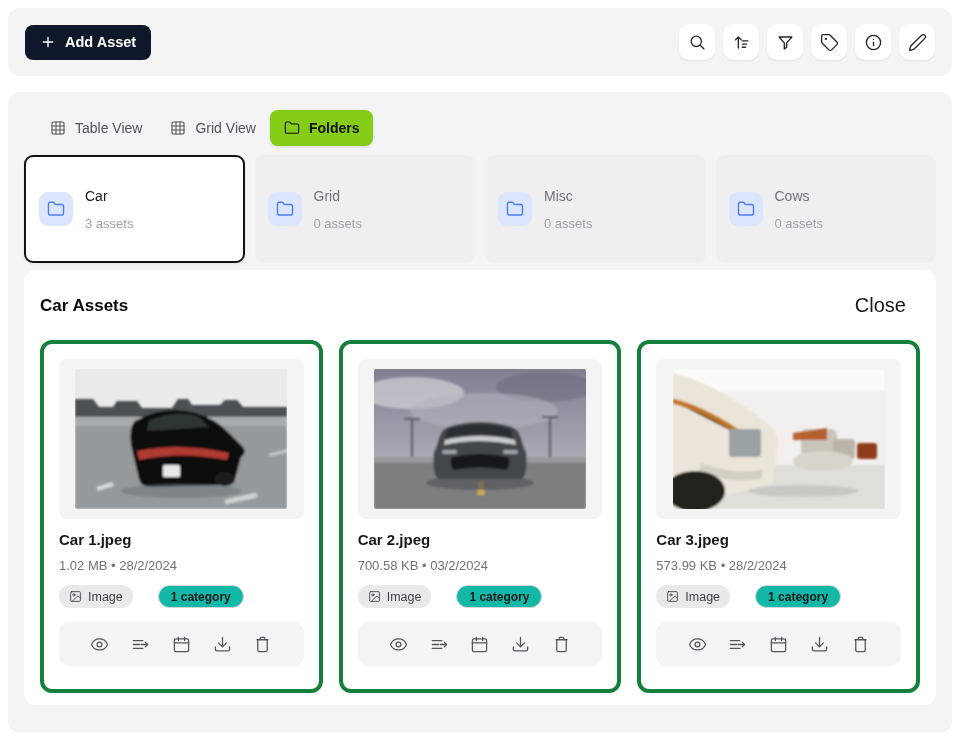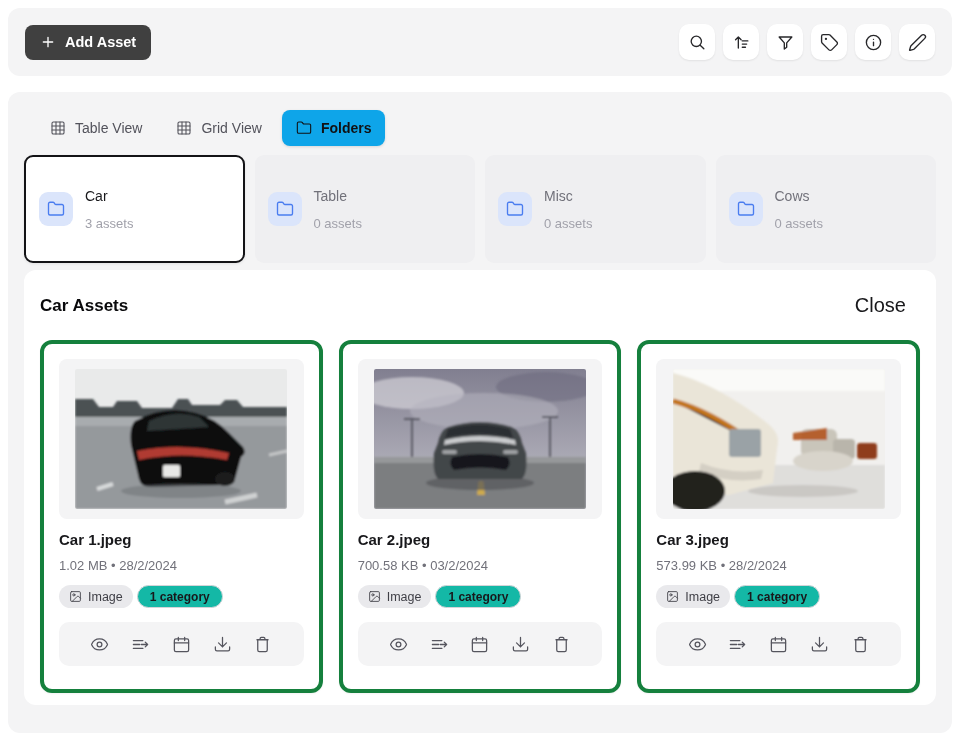--- a/index.html
+++ b/index.html
@@ -2,42 +2,42 @@
 <html><head>
 <meta charset="utf-8">
 <style>
   * { margin:0; padding:0; box-sizing:border-box; }
   html,body { width:960px; height:747px; background:#ffffff; font-family:"Liberation Sans", sans-serif; position:relative; }
 
   
   .topbar { position:absolute; left:8px; top:8px; width:944px; height:68px;
     background:#f4f4f5; border-radius:12px; display:flex; align-items:center;
     justify-content:space-between; padding:0 17px; }
-  .btn-add { display:flex; align-items:center; gap:9px; background:#404040; color:#fff;
+  .btn-add { display:flex; align-items:center; gap:9px; background:#0f172a; color:#fff;
     border:none; border-radius:8px; height:35px; padding:0 15px; font-size:14.5px;
     font-weight:600; font-family:inherit; cursor:pointer; }
   .btn-add svg { width:16px; height:16px; stroke:#fff; stroke-width:2; fill:none; stroke-linecap:round; }
   .icon-row { display:flex; gap:8px; }
   .icon-btn { width:36px; height:36px; background:#fff; border:none; border-radius:10px;
     box-shadow:0 1px 2px rgba(0,0,0,.08); display:flex; align-items:center;
     justify-content:center; cursor:pointer; }
   .icon-btn svg { width:19px; height:19px; stroke:#27272a; fill:none; stroke-width:1.7;
     stroke-linecap:round; stroke-linejoin:round; }
 
   
   .main-panel { position:absolute; left:8px; top:92px; width:944px; height:641px;
     background:#f4f4f5; border-radius:12px; }
 
-  .tabs { display:flex; align-items:center; gap:6px; padding:18px 0 0 28px; }
+  .tabs { display:flex; align-items:center; padding:18px 0 0 28px; }
   .tab { display:flex; align-items:center; gap:9px; height:36px; padding:0 14px;
     border-radius:8px; font-size:14px; color:#52525b; font-weight:500; cursor:pointer;
     background:transparent; border:none; font-family:inherit; }
   .tab svg { width:16px; height:16px; stroke:currentColor; fill:none; stroke-width:1.6;
     stroke-linecap:round; stroke-linejoin:round; }
-  .tab.active { background:#0ea5e9; color:#111113; font-weight:600;
+  .tab.active { background:#84cc16; color:#111113; font-weight:600;
     box-shadow:0 1px 3px rgba(0,0,0,.12); }
 
   .folders-row { display:grid; grid-template-columns:repeat(4,1fr); gap:10px;
     margin:9px 16px 0; }
   .folder-card { height:108px; border-radius:9px; background:#efeff1;
     display:flex; align-items:center; padding:0 13px; gap:12px; cursor:pointer; }
   .folder-card.selected { background:#fff; border:2px solid #131316;
     box-shadow:0 1px 3px rgba(0,0,0,.08); }
   .folder-icon-wrap { width:34px; height:34px; border-radius:9px; background:#dbe5fb;
     display:flex; align-items:center; justify-content:center; flex:none; }
@@ -57,21 +57,21 @@
     font-weight:500; font-family:inherit; cursor:pointer; padding:0 14px 0 0; }
 
   .asset-grid { display:grid; grid-template-columns:repeat(3,1fr); gap:16px; margin-top:23px; }
   .asset-card { background:#fff; border:4px solid #15803d; border-radius:12px;
     box-shadow:0 1px 2px rgba(0,0,0,.05); padding:15px; height:353px; }
   .thumb { height:160px; background:#f4f4f5; border-radius:8px; display:flex;
     align-items:center; justify-content:center; cursor:pointer; }
   .thumb svg.photo { width:212px; height:140px; border-radius:2px; display:block; }
   .filename { font-size:15px; font-weight:600; color:#18181b; margin-top:12px; }
   .meta { font-size:13px; color:#71717a; margin-top:10px; }
-  .badges { display:flex; align-items:center; gap:4px; margin-top:12px; }
+  .badges { display:flex; align-items:center; gap:25px; margin-top:12px; }
   .badge-type { display:flex; align-items:center; gap:6px; height:23px; padding:0 10px;
     background:#e9e9ec; border-radius:999px; font-size:12.5px; color:#3f3f46; font-weight:500; }
   .badge-type svg { width:13px; height:13px; stroke:#3f3f46; fill:none; stroke-width:1.6;
     stroke-linecap:round; stroke-linejoin:round; }
   .badge-cat { display:flex; align-items:center; height:23px; padding:0 12px;
     background:#14b8a6; border:1px solid #d4d4d8; border-radius:999px; font-size:12px;
     color:#18181b; font-weight:700; cursor:pointer; font-family:inherit; }
   .actions { display:flex; align-items:center; justify-content:space-evenly;
     height:44px; background:#f4f4f5; border-radius:10px; margin-top:14px; padding:0 14px; }
   .actions button { background:none; border:none; width:28px; height:28px; display:flex;
@@ -163,21 +163,21 @@
         <div class="folder-count">3 assets</div>
       </span>
     </div>
     <div class="folder-card dim">
       <span class="folder-icon-wrap">
         <svg viewBox="0 0 24 24">
             <path d="M20 20a2 2 0 0 0 2-2V8a2 2 0 0 0-2-2h-7.9a2 2 0 0 1-1.7-.9L9.6 3.9A2 2 0 0 0 7.9 3H4a2 2 0 0 0-2 2v13a2 2 0 0 0 2 2Z"></path>
           </svg>
       </span>
       <span>
-        <div class="folder-name">Table</div>
+        <div class="folder-name">Grid</div>
         <div class="folder-count">0 assets</div>
       </span>
     </div>
     <div class="folder-card dim">
       <span class="folder-icon-wrap">
         <svg viewBox="0 0 24 24">
             <path d="M20 20a2 2 0 0 0 2-2V8a2 2 0 0 0-2-2h-7.9a2 2 0 0 1-1.7-.9L9.6 3.9A2 2 0 0 0 7.9 3H4a2 2 0 0 0-2 2v13a2 2 0 0 0 2 2Z"></path>
           </svg>
       </span>
       <span>

